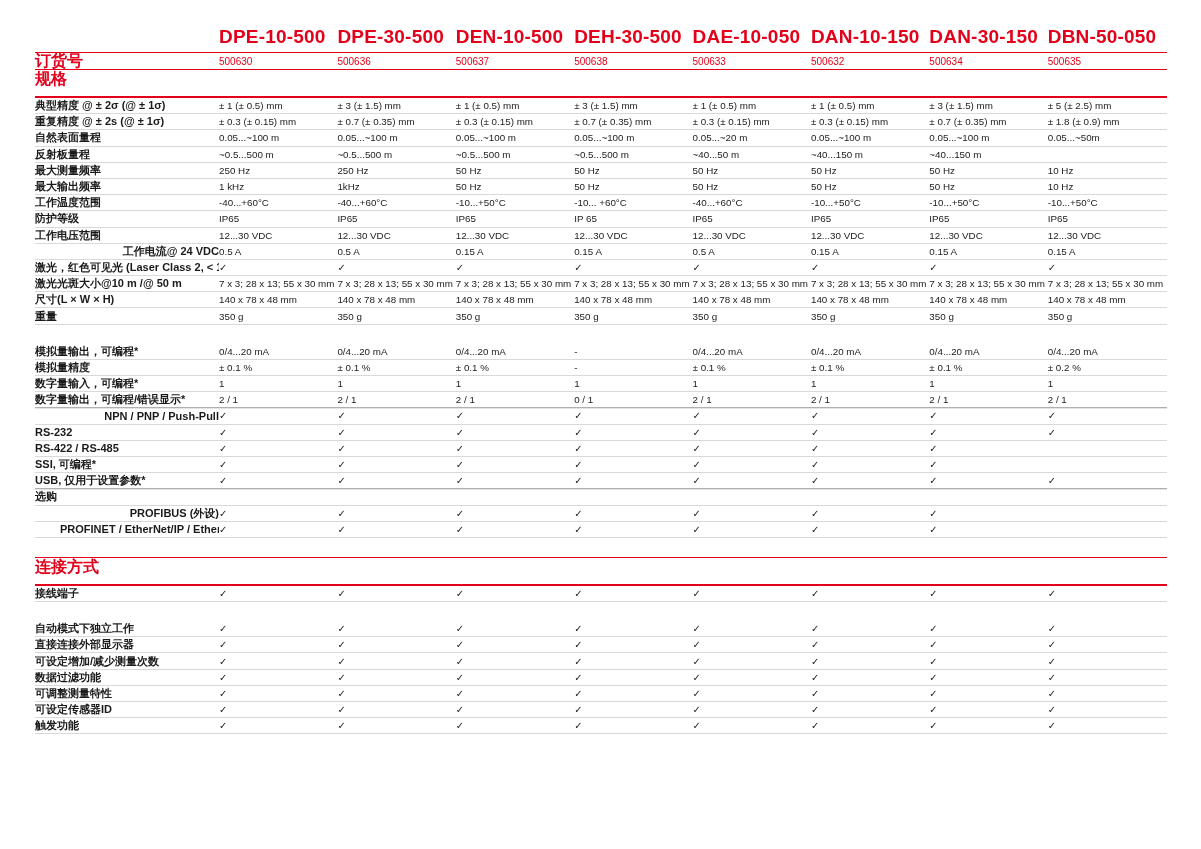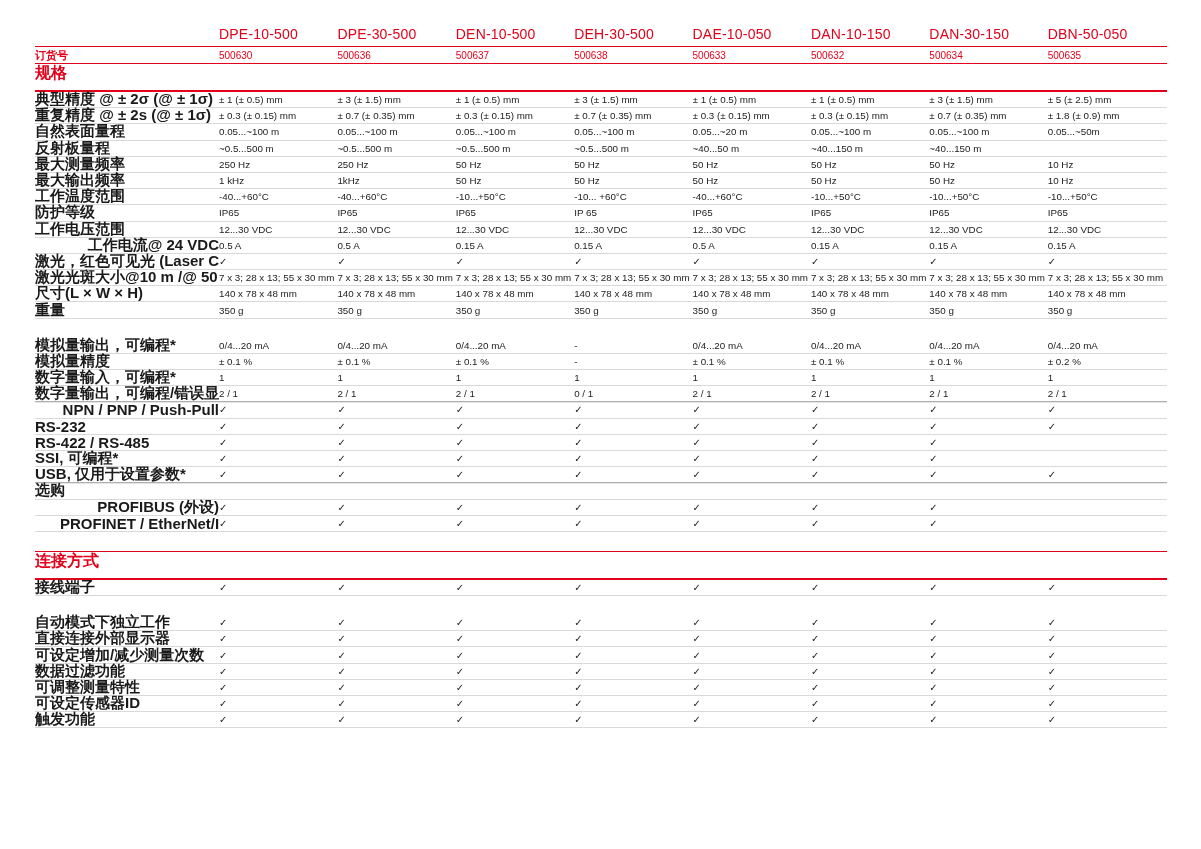--- a/index.html
+++ b/index.html
@@ -15,38 +15,38 @@
     font-family:"Liberation Sans","DejaVu Sans",sans-serif;
     color:var(--text);
   }
   .sheet{padding:26px 34px 0 35px;}
   .grid-row{display:flex;align-items:center;}
   .label-col{flex:0 0 184px;min-width:0;}
   .val-col{flex:0 0 118.4px;min-width:0;overflow:hidden;white-space:nowrap;}
 
   
   .product-row{display:flex;align-items:flex-end;padding-bottom:4px;}
-  .product-name{font-weight:normal;font-size:14px;color:var(--red);letter-spacing:.2px;}
+  .product-name{font-weight:bold;font-size:19px;color:var(--red);letter-spacing:.2px;}
   .order-row{display:flex;align-items:center;height:17px;border-top:1px solid var(--red);}
-  .order-label{font-weight:bold;font-size:11px;color:var(--red);}
+  .order-label{font-weight:bold;font-size:16px;color:var(--red);}
   .order-no{font-size:10px;color:var(--red);}
 
   
   .section{margin-top:0;}
   .section + .section{margin-top:19px;}
   .section-title{
     display:block;height:29px;line-height:17px;
     border-top:1px solid var(--red);
     border-bottom:2px solid var(--red);
     font-weight:bold;font-size:16px;color:var(--red);
   }
   .data-row{height:16.2px;border-bottom:1px solid var(--line);}
   .data-row.strong{border-bottom:1px solid var(--line-strong);box-shadow:0 1px 0 #e4e4e4;}
   .data-row.subheader{border-bottom:1px solid var(--line);}
-  .row-label{font-size:15px;font-weight:bold;white-space:nowrap;overflow:hidden;}
+  .row-label{font-size:11px;font-weight:bold;white-space:nowrap;overflow:hidden;}
   .row-label.indent{padding-left:25px;text-align:right;}
   .cell{font-size:9.8px;color:#222;}
   .cell.check{font-size:10px;}
 </style>
 </head>
 <body>
 
 <div class="sheet">
   <div class="product-row grid-row" id="product-row">
     <div class="label-col"></div>

